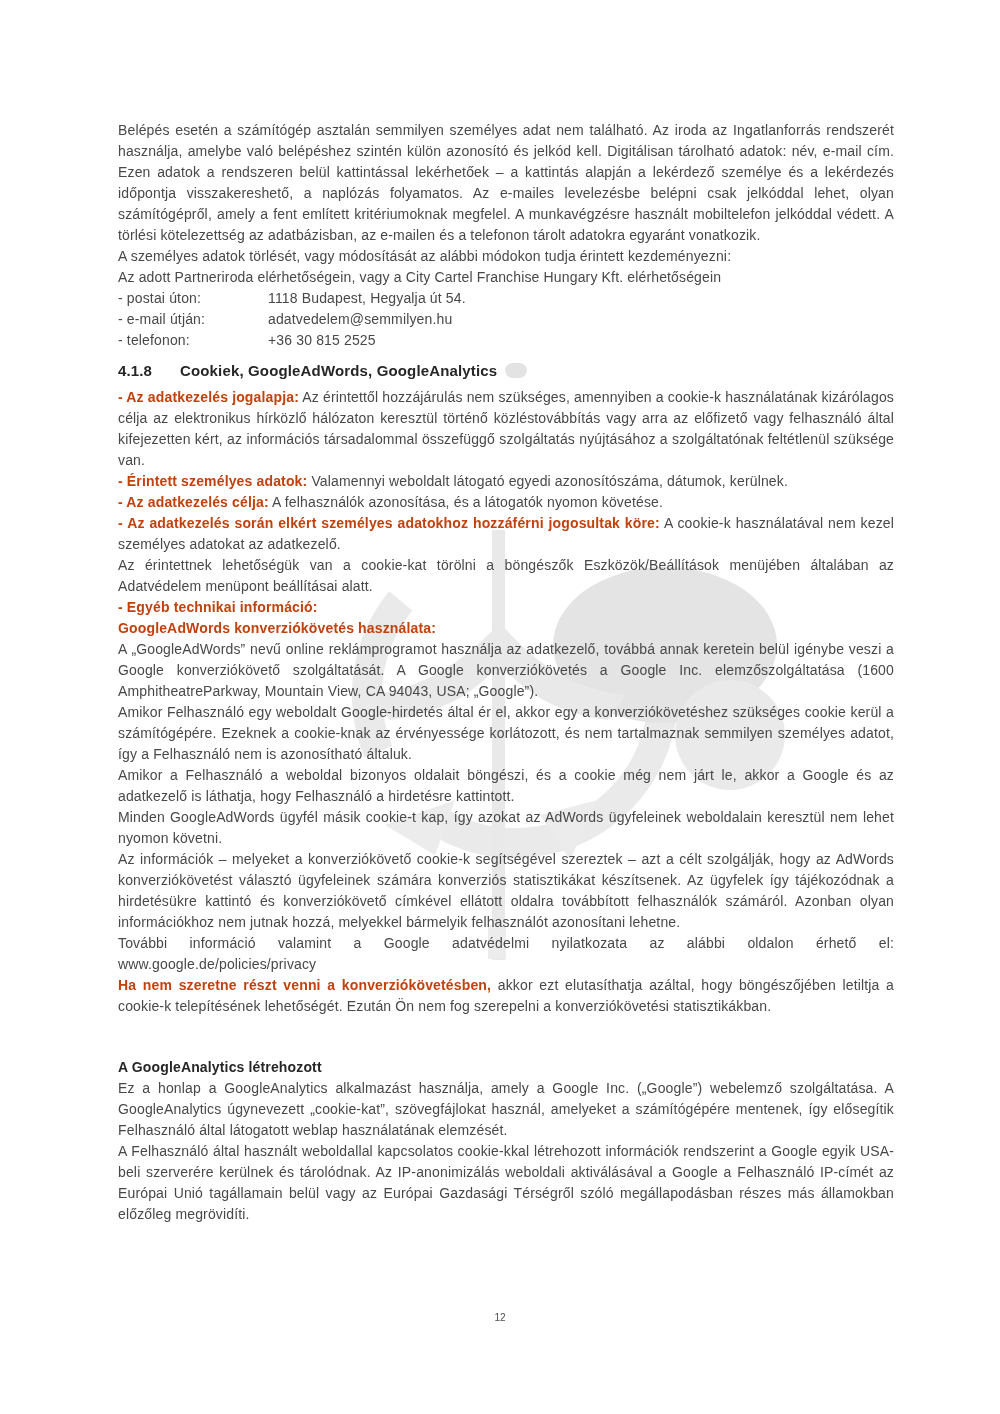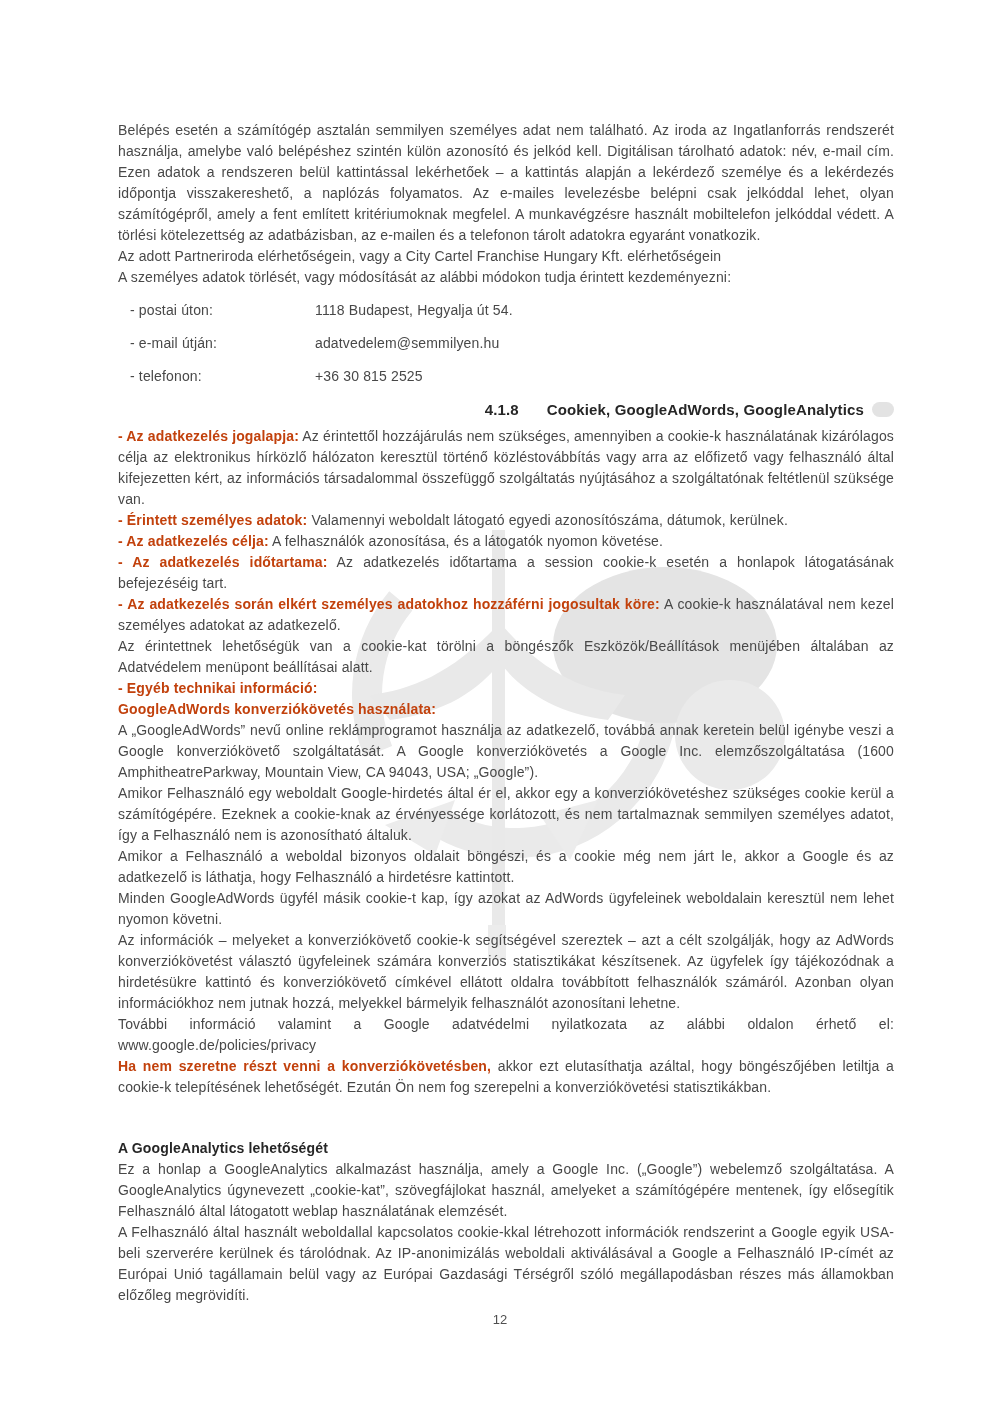--- a/index.html
+++ b/index.html
@@ -8,36 +8,36 @@
     font-family:"Liberation Sans", sans-serif; overflow:hidden;
   }
   .watermark { position:absolute; left:330px; top:505px; z-index:1; }
   .content {
     position:absolute; left:118px; top:120px; width:776px; z-index:2;
     font-size:14px; line-height:21px; color:#484848;
     text-align:justify; letter-spacing:0.15px;
   }
   p.body { margin:0; }
   span.b { font-weight:bold; color:#c2410c; }
-  .contact { margin:12px; display:flex; text-align:left;gap:35px; }
+  .contact { margin:0; display:flex; text-align:left; }
   .contact-label { flex:0 0 150px; }
   .heading {
     margin:9px 0 6px 0; font-weight:bold; color:#262626;
-    font-size:15px; line-height:21px; display:flex; align-items:center; text-align:left;justify-content:flex-end;
+    font-size:15px; line-height:21px; display:flex; align-items:center; text-align:left;
   }
   .heading-number { width:62px; flex:0 0 62px; }
   .h-marker {
     width:22px; height:15px; background:#e3e3e3; border-radius:8px;
     margin-left:8px; display:inline-block; flex:0 0 22px;
   }
   .subheading { margin:19px 0 0 0; font-weight:bold; color:#262626; font-size:14px; line-height:21px; text-align:left; }
   .spacer { height:21px; }
   .page-number {
     position:absolute; left:0; right:0; top:1312px; z-index:2;
-    text-align:center; font-size:13px; color:#4f4f4f;
+    text-align:center; font-size:10px; color:#4f4f4f;
   }
 </style>
 </head>
 <body>
 
 <div class="page">
 
   <svg class="watermark" width="460" height="480" viewBox="0 0 460 480" aria-hidden="true">
     <circle cx="185" cy="190" r="148" fill="none" stroke="#eaeaea" stroke-width="30" stroke-dasharray="420 90 160 260" transform="rotate(-40 185 190)"></circle>
     <ellipse cx="335" cy="140" rx="112" ry="78" fill="#e4e4e4"></ellipse>
@@ -45,54 +45,53 @@
     <rect x="162" y="25" width="13" height="430" fill="#e9e9e9"></rect>
     <path d="M168 120 C120 170 80 185 40 190 L60 215 C115 208 150 185 172 155 Z" fill="#e9e9e9"></path>
     <path d="M172 120 C215 170 255 185 295 190 L278 215 C225 208 190 185 168 155 Z" fill="#e9e9e9"></path>
     <path d="M55 320 L125 295 L105 350 Z" fill="#ececec"></path>
     <path d="M210 310 L268 295 L240 355 Z" fill="#ececec"></path>
     <rect x="158" y="420" width="18" height="34" fill="#ececec"></rect>
   </svg>
 
   <div class="content">
       <p class="body"><span>Belépés esetén a számítógép asztalán semmilyen személyes adat nem található. Az iroda az Ingatlanforrás rendszerét használja, amelybe való belépéshez szintén külön azonosító és jelkód kell. Digitálisan tárolható adatok: név, e-mail cím. Ezen adatok a rendszeren belül kattintással lekérhetőek – a kattintás alapján a lekérdező személye és a lekérdezés időpontja visszakereshető, a naplózás folyamatos. Az e-mailes levelezésbe belépni csak jelkóddal lehet, olyan számítógépről, amely a fent említett kritériumoknak megfelel. A munkavégzésre használt mobiltelefon jelkóddal védett. A törlési kötelezettség az adatbázisban, az e-mailen és a telefonon tárolt adatokra egyaránt vonatkozik.</span></p>
+      <p class="body"><span>A személyes adatok törlését, vagy módosítását az alábbi módokon tudja érintett kezdeményezni:</span></p>
       <p class="body"><span>Az adott Partneriroda elérhetőségein, vagy a City Cartel Franchise Hungary Kft. elérhetőségein</span></p>
-      <p class="body"><span>A személyes adatok törlését, vagy módosítását az alábbi módokon tudja érintett kezdeményezni:</span></p>
       <p class="contact">
         <span class="contact-label">- postai úton:</span>
         <span class="contact-value">1118 Budapest, Hegyalja út 54.</span>
       </p>
       <p class="contact">
         <span class="contact-label">- e-mail útján:</span>
         <span class="contact-value">adatvedelem@semmilyen.hu</span>
       </p>
       <p class="contact">
         <span class="contact-label">- telefonon:</span>
         <span class="contact-value">+36 30 815 2525</span>
       </p>
       <div class="heading">
         <span class="heading-number">4.1.8</span>
         <span>Cookiek, GoogleAdWords, GoogleAnalytics</span>
         <span class="h-marker"></span>
       </div>
       <p class="body"><span class="b">- Az adatkezelés jogalapja:</span><span> Az érintettől hozzájárulás nem szükséges, amennyiben a cookie-k használatának kizárólagos célja az elektronikus hírközlő hálózaton keresztül történő közléstovábbítás vagy arra az előfizető vagy felhasználó által kifejezetten kért, az információs társadalommal összefüggő szolgáltatás nyújtásához a szolgáltatónak feltétlenül szüksége van.</span></p>
       <p class="body"><span class="b">- Érintett személyes adatok:</span><span> Valamennyi weboldalt látogató egyedi azonosítószáma, dátumok, kerülnek.</span></p>
       <p class="body"><span class="b">- Az adatkezelés célja:</span><span> A felhasználók azonosítása, és a látogatók nyomon követése.</span></p>
-      <p class="body"><span class="b">- Az adatkezelés időtartama:</span><span> Az adatkezelés időtartama a session cookie-k esetén a honlapok látogatásának befejezéséig tart.</span></p>
       <p class="body"><span class="b">- Az adatkezelés során elkért személyes adatokhoz hozzáférni jogosultak köre:</span><span> A cookie-k használatával nem kezel személyes adatokat az adatkezelő.</span></p>
       <p class="body"><span>Az érintettnek lehetőségük van a cookie-kat törölni a böngészők Eszközök/Beállítások menüjében általában az Adatvédelem menüpont beállításai alatt.</span></p>
       <p class="body"><span class="b">- Egyéb technikai információ:</span></p>
       <p class="body"><span class="b">GoogleAdWords konverziókövetés használata:</span></p>
       <p class="body"><span>A „GoogleAdWords” nevű online reklámprogramot használja az adatkezelő, továbbá annak keretein belül igénybe veszi a Google konverziókövető szolgáltatását. A Google konverziókövetés a Google Inc. elemzőszolgáltatása (1600 AmphitheatreParkway, Mountain View, CA 94043, USA; „Google”).</span></p>
       <p class="body"><span>Amikor Felhasználó egy weboldalt Google-hirdetés által ér el, akkor egy a konverziókövetéshez szükséges cookie kerül a számítógépére. Ezeknek a cookie-knak az érvényessége korlátozott, és nem tartalmaznak semmilyen személyes adatot, így a Felhasználó nem is azonosítható általuk.</span></p>
       <p class="body"><span>Amikor a Felhasználó a weboldal bizonyos oldalait böngészi, és a cookie még nem járt le, akkor a Google és az adatkezelő is láthatja, hogy Felhasználó a hirdetésre kattintott.</span></p>
       <p class="body"><span>Minden GoogleAdWords ügyfél másik cookie-t kap, így azokat az AdWords ügyfeleinek weboldalain keresztül nem lehet nyomon követni.</span></p>
       <p class="body"><span>Az információk – melyeket a konverziókövető cookie-k segítségével szereztek – azt a célt szolgálják, hogy az AdWords konverziókövetést választó ügyfeleinek számára konverziós statisztikákat készítsenek. Az ügyfelek így tájékozódnak a hirdetésükre kattintó és konverziókövető címkével ellátott oldalra továbbított felhasználók számáról. Azonban olyan információkhoz nem jutnak hozzá, melyekkel bármelyik felhasználót azonosítani lehetne.</span></p>
       <p class="body"><span>További információ valamint a Google adatvédelmi nyilatkozata az alábbi oldalon érhető el: www.google.de/policies/privacy</span></p>
       <p class="body"><span class="b">Ha nem szeretne részt venni a konverziókövetésben,</span><span> akkor ezt elutasíthatja azáltal, hogy böngészőjében letiltja a cookie-k telepítésének lehetőségét. Ezután Ön nem fog szerepelni a konverziókövetési statisztikákban.</span></p>
       <div class="spacer"></div>
-      <div class="subheading">A GoogleAnalytics lehetőségét</div>
+      <div class="subheading">A GoogleAnalytics létrehozott</div>
       <p class="body"><span>Ez a honlap a GoogleAnalytics alkalmazást használja, amely a Google Inc. („Google”) webelemző szolgáltatása. A GoogleAnalytics úgynevezett „cookie-kat”, szövegfájlokat használ, amelyeket a számítógépére mentenek, így elősegítik Felhasználó által látogatott weblap használatának elemzését.</span></p>
       <p class="body"><span>A Felhasználó által használt weboldallal kapcsolatos cookie-kkal létrehozott információk rendszerint a Google egyik USA-beli szerverére kerülnek és tárolódnak. Az IP-anonimizálás weboldali aktiválásával a Google a Felhasználó IP-címét az Európai Unió tagállamain belül vagy az Európai Gazdasági Térségről szóló megállapodásban részes más államokban előzőleg megrövidíti.</span></p>
     </div>
 
   <div class="page-number">12</div>
 </div>
 
 </body></html>

